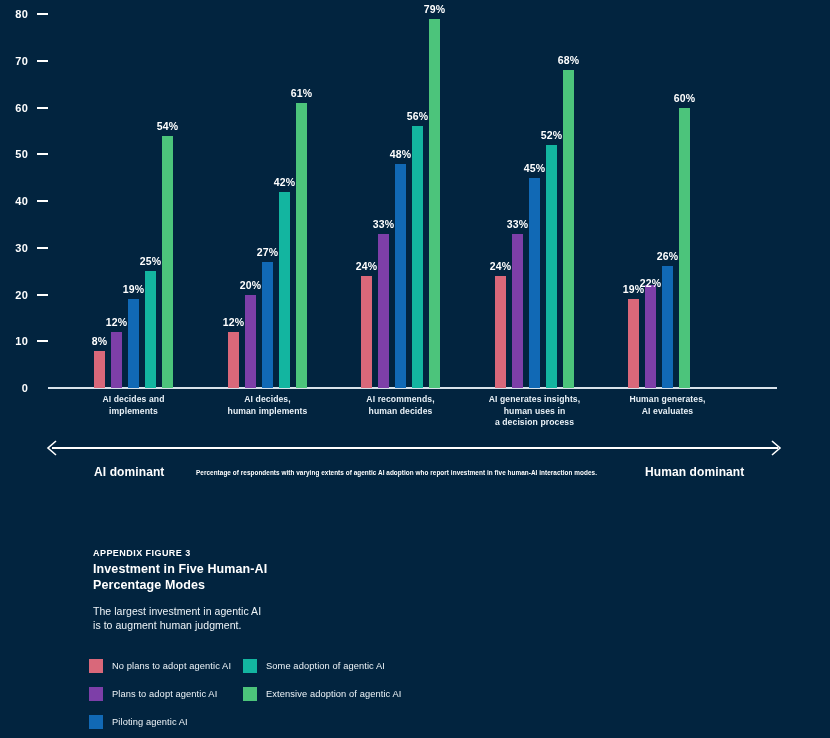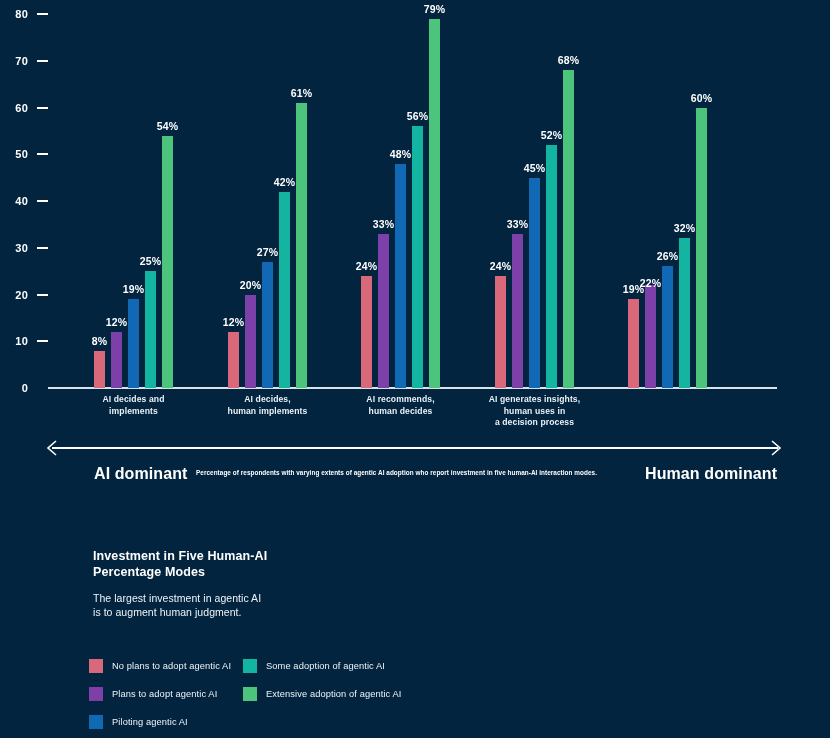--- a/index.html
+++ b/index.html
@@ -144,21 +144,21 @@
     position: absolute;
     top: 4px;
     width: 12px;
     height: 16px;
   }
   .arrow-head.left { left: 46px; }
   .arrow-head.right { left: 770px; }
   .spectrum-end {
     position: absolute;
     top: 29px;
-    font-size: 16px;
+    font-size: 12px;
     font-weight: 700;
     color: #ffffff;
     letter-spacing: 0.1px;
   }
   .spectrum-end.left { left: 94px; }
   .spectrum-end.right { left: 645px; }
   .spectrum-caption {
     position: absolute;
     left: 196px;
     top: 32px;
@@ -375,24 +375,20 @@
         </div>
         <div class="bar-wrap">
           <div class="bar-label" style="bottom: 99px;">22%</div>
           <div class="bar" title="Plans to  adopt agentic AI — Human generates, AI evaluates: 22%" style="height: 102.85px; background: rgb(125, 63, 168);"></div>
         </div>
         <div class="bar-wrap">
           <div class="bar-label" style="bottom: 125.55px;">26%</div>
           <div class="bar" title="Piloting agentic AI — Human generates, AI evaluates: 26%" style="height: 121.55px; background: rgb(17, 105, 181);"></div>
         </div>
         <div class="bar-wrap">
-          <div class="bar-label" style="bottom: 153.6px;">32%</div>
-          <div class="bar" title="Some adoption of agentic AI — Human generates, AI evaluates: 32%" style="height: 149.6px; background: rgb(19, 181, 160);"></div>
-        </div>
-        <div class="bar-wrap">
           <div class="bar-label" style="bottom: 284.5px;">60%</div>
           <div class="bar" title="Extensive adoption of agentic AI — Human generates, AI evaluates: 60%" style="height: 280.5px; background: rgb(76, 196, 123);"></div>
         </div>
       </div>
     </div>
 
   <div class="group-labels" id="group-labels">
       <div class="group-label" style="left: 15.5px; width: 140px;">
         <div>AI decides and</div>
         <div>implements</div>
@@ -402,20 +398,24 @@
         <div>human implements</div>
       </div>
       <div class="group-label" style="left: 282.5px; width: 140px;">
         <div>AI recommends,</div>
         <div>human decides</div>
       </div>
       <div class="group-label" style="left: 416.5px; width: 140px;">
         <div>AI generates insights,</div>
         <div>human uses in</div>
         <div>a decision process</div>
+      </div>
+      <div class="group-label" style="left: 549.5px; width: 140px;">
+        <div>Human generates,</div>
+        <div>AI evaluates</div>
       </div>
     </div>
 </div>
 
 <div id="spectrum">
   <div class="arrow-line"></div>
   <div class="arrow-head left">
     <svg width="12" height="16" viewBox="0 0 12 16">
         <polyline points="10,1 2,8 10,15" fill="none" stroke="#ffffff" stroke-width="1.6"></polyline>
       </svg>
@@ -424,20 +424,21 @@
     <svg width="12" height="16" viewBox="0 0 12 16">
         <polyline points="2,1 10,8 2,15" fill="none" stroke="#ffffff" stroke-width="1.6"></polyline>
       </svg>
   </div>
   <div class="spectrum-end left">AI dominant</div>
   <div class="spectrum-end right">Human dominant</div>
   <div class="spectrum-caption">Percentage of respondents with varying extents of agentic AI adoption who report investment in five human-AI interaction modes.</div>
 </div>
 
 <div id="footer">
+  <div class="fig-eyebrow">APPENDIX FIGURE 3</div>
   <div class="fig-title">
     <div>Investment in Five Human-AI</div>
     <div>Percentage Modes</div>
   </div>
   <div class="fig-sub">
     <div>The largest investment in agentic AI</div>
     <div>is to augment human judgment.</div>
   </div>
 </div>
 

